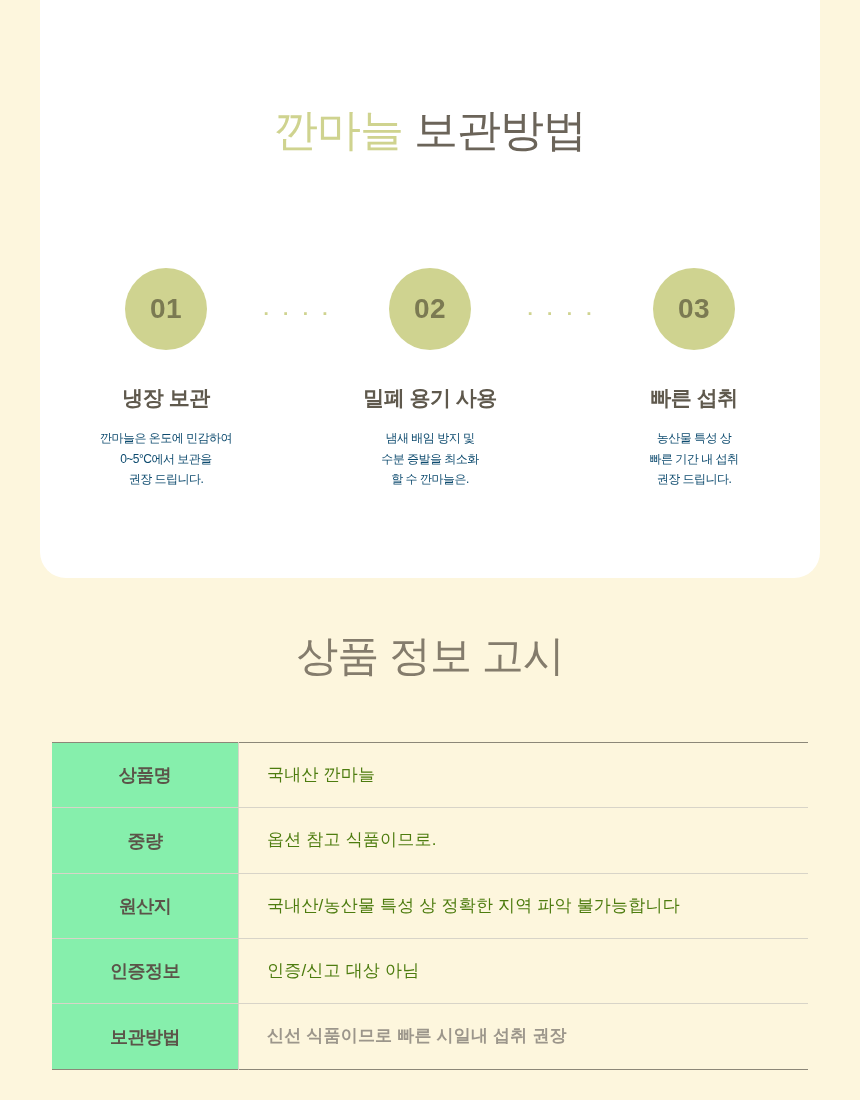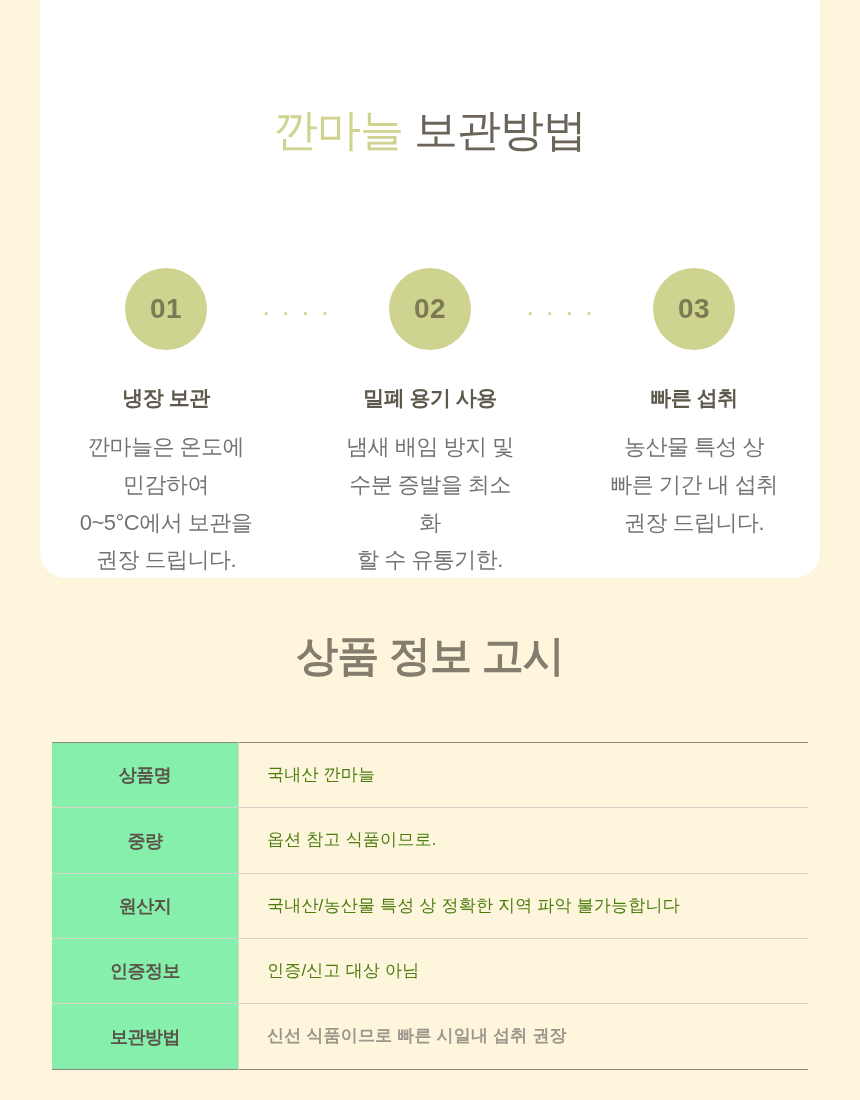--- a/index.html
+++ b/index.html
@@ -88,35 +88,35 @@
   }
   .step-title {
     margin-top: 34px;
     font-size: 21px;
     font-weight: bold;
     color: #5f594d;
     letter-spacing: -0.5px;
   }
   .step-desc {
     margin-top: 16px;
-    font-size: 22px;
+    font-size: 12px;
     line-height: 1.72;
-    color: #737373;
+    color: #0c4a6e;
     letter-spacing: -0.5px;
   }
 
   
   .info-title {
     position: absolute;
     top: 628px;
     left: 0;
     width: 860px;
     text-align: center;
     font-size: 42px;
-    font-weight: bold;
+    font-weight: normal;
     color: #847c6c;
     letter-spacing: -1px;
   }
 
   .table-wrap {
     position: absolute;
     top: 742px;
     left: 52px;
     width: 756px;
   }
@@ -181,21 +181,21 @@
 권장 드립니다.</div>
       </div>
 
       <div class="dots">· · · ·</div>
 
       <div class="step">
         <div class="badge">02</div>
         <div class="step-title">밀폐 용기 사용</div>
         <div class="step-desc" style="white-space: pre-line;">냄새 배임 방지 및
 수분 증발을 최소화
-할 수 유통기한.</div>
+할 수 깐마늘은.</div>
       </div>
 
       <div class="dots">· · · ·</div>
 
       <div class="step">
         <div class="badge">03</div>
         <div class="step-title">빠른 섭취</div>
         <div class="step-desc" style="white-space: pre-line;">농산물 특성 상
 빠른 기간 내 섭취
 권장 드립니다.</div>

